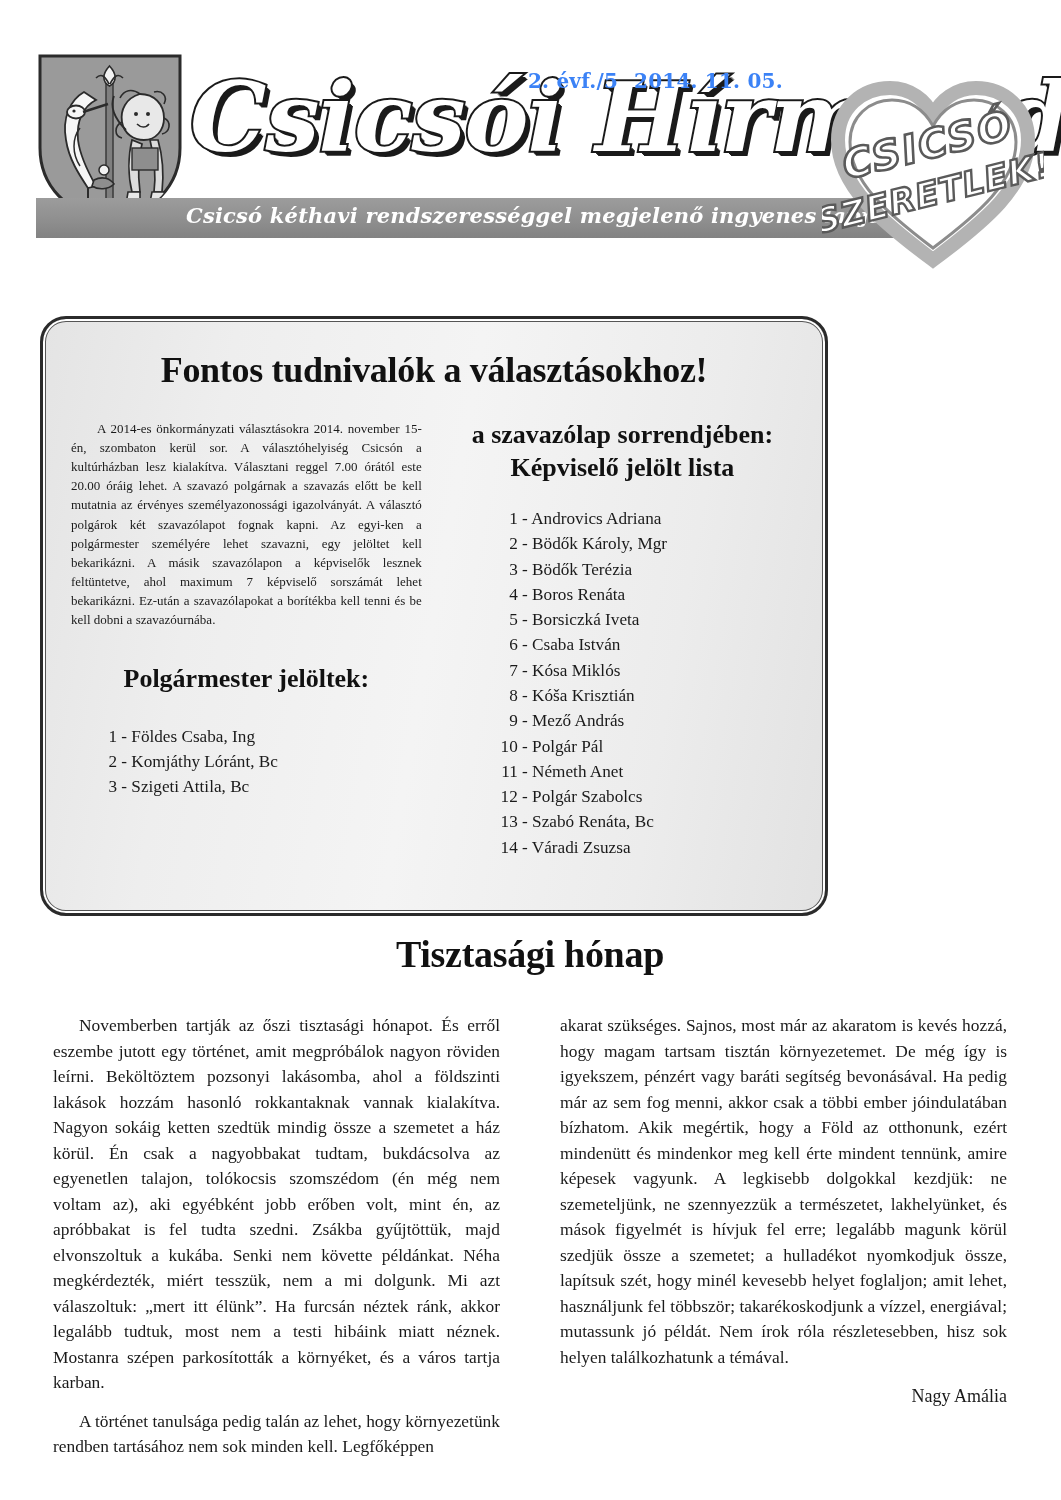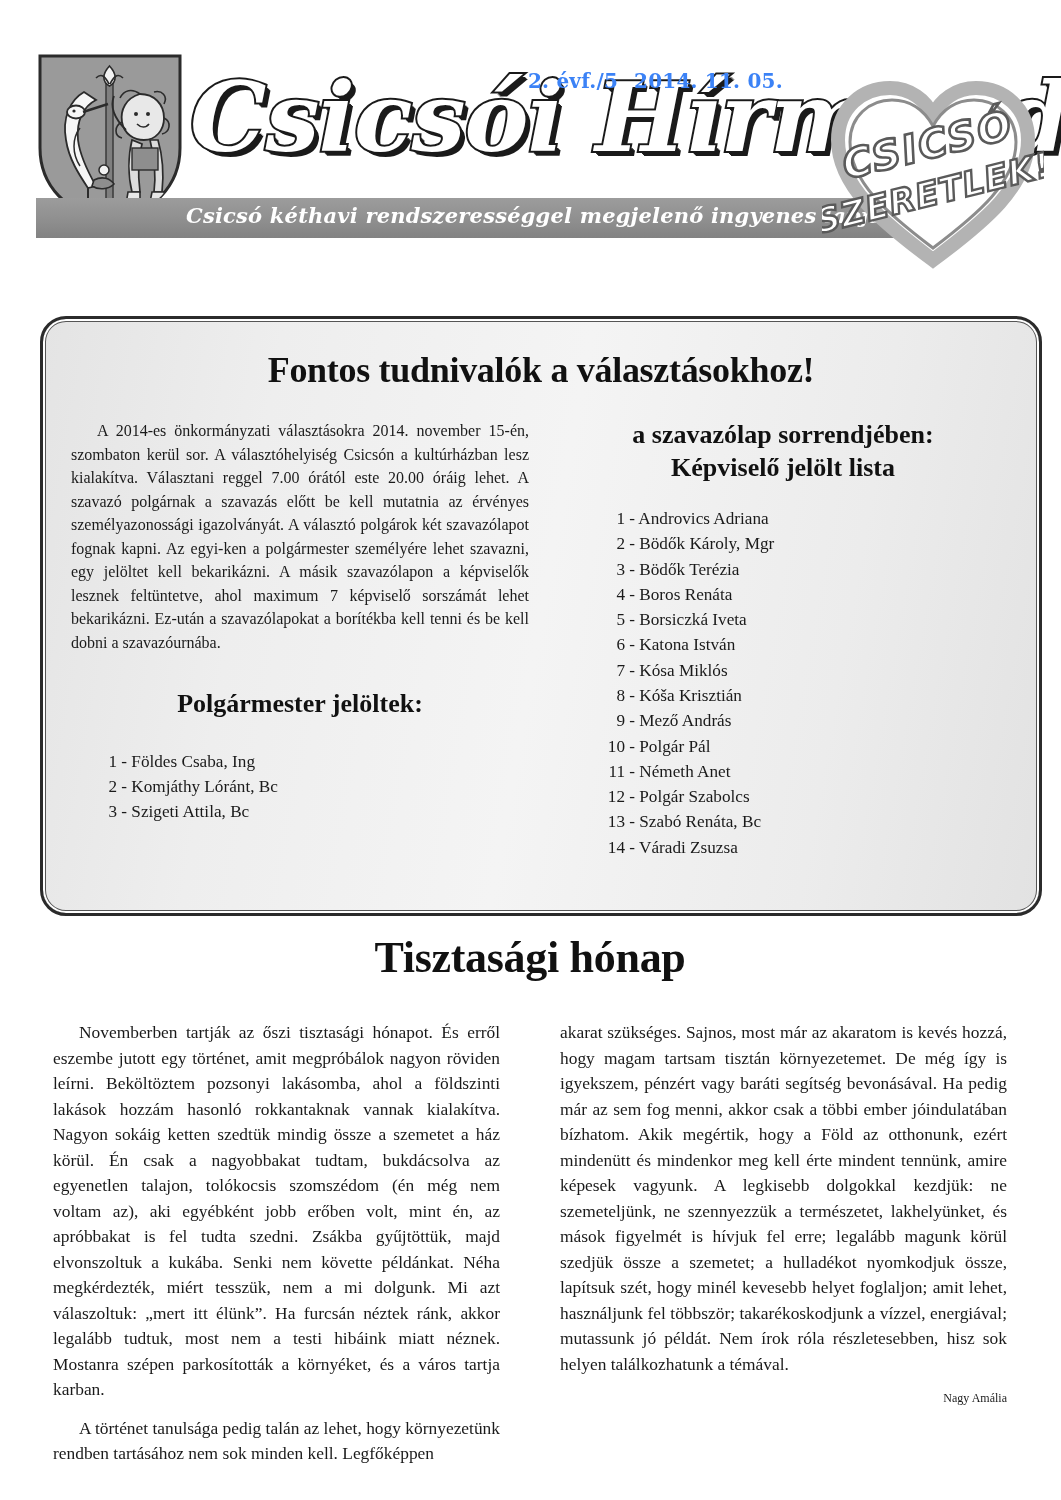--- a/index.html
+++ b/index.html
@@ -103,21 +103,21 @@
     top: 46px;
     width: 222px;
     height: 232px;
   }
 
   
   .feature-box {
     position: absolute;
     left: 40px;
     top: 316px;
-    width: 1002px;
+    width: 788px;
     height: 600px;
     border: 3px solid #2b2b2b;
     border-radius: 26px;
     background: linear-gradient(100deg, #e4e4e4 0%, #eeeeee 22%, #f4f4f4 50%, #ececec 78%, #e2e2e2 100%);
     box-shadow: inset 0 0 0 2px #ffffff, inset 0 0 0 3px #555555;
     box-sizing: border-box;
   }
 
   .feature-title {
     position: absolute;
@@ -147,21 +147,21 @@
     padding-right: 26px;
     box-sizing: border-box;
   }
   .fcol-right {
     width: 462px;
     box-sizing: border-box;
   }
 
   .intro-para {
     margin: 0;
-    font-size: 16px;
+    font-size: 13px;
     line-height: 1.47;
     text-align: justify;
     text-indent: 26px;
     hyphens: manual;
   }
 
   .sub-head {
     margin: 34px 0 0 0;
     text-align: center;
     font-family: "Liberation Serif", serif;
@@ -193,21 +193,21 @@
     position: absolute;
     left: 40px;
     top: 932px;
     width: 980px;
   }
   .article-title {
     margin: 0;
     text-align: center;
     font-family: "Liberation Serif", serif;
     font-weight: bold;
-    font-size: 44px;
+    font-size: 38px;
     color: #111111;
     letter-spacing: -0.3px;
   }
   .article-cols {
     margin-top: 24px;
     display: flex;
     gap: 34px;
   }
   .acol {
     width: 473px;
@@ -218,21 +218,21 @@
   .acol p {
     margin: 13px;
     text-indent: 26px;
     hyphens: manual;
   }
   .acol p.cont { text-indent: 0; }
   .byline {
     margin-top: 2px;
     text-align: right;
     text-indent: 0;
-    font-size: 12px;
+    font-size: 18px;
   }
 </style>
 </head>
 <body>
 
 <div class="masthead">
 
   <svg class="crest" viewBox="0 0 148 175">
     <defs>
       <clipPath id="shieldClip">
@@ -308,21 +308,21 @@
       <div class="sub-head two-line">
         <div>a szavazólap sorrendjében:</div>
         <div>Képviselő jelölt lista</div>
       </div>
       <ul class="cand-list deputy">
         <li><span class="cand-num">1</span> - <span>Androvics Adriana</span></li>
         <li><span class="cand-num">2</span> - <span>Bödők Károly, Mgr</span></li>
         <li><span class="cand-num">3</span> - <span>Bödők Terézia</span></li>
         <li><span class="cand-num">4</span> - <span>Boros Renáta</span></li>
         <li><span class="cand-num">5</span> - <span>Borsiczká Iveta</span></li>
-        <li><span class="cand-num">6</span> - <span>Katona István</span></li>
+        <li><span class="cand-num">6</span> - <span>Csaba István</span></li>
         <li><span class="cand-num">7</span> - <span>Kósa Miklós</span></li>
         <li><span class="cand-num">8</span> - <span>Kóša Krisztián</span></li>
         <li><span class="cand-num">9</span> - <span>Mező András</span></li>
         <li><span class="cand-num">10</span> - <span>Polgár Pál</span></li>
         <li><span class="cand-num">11</span> - <span>Németh Anet</span></li>
         <li><span class="cand-num">12</span> - <span>Polgár Szabolcs</span></li>
         <li><span class="cand-num">13</span> - <span>Szabó Renáta, Bc</span></li>
         <li><span class="cand-num">14</span> - <span>Váradi Zsuzsa</span></li>
       </ul>
     </div>

